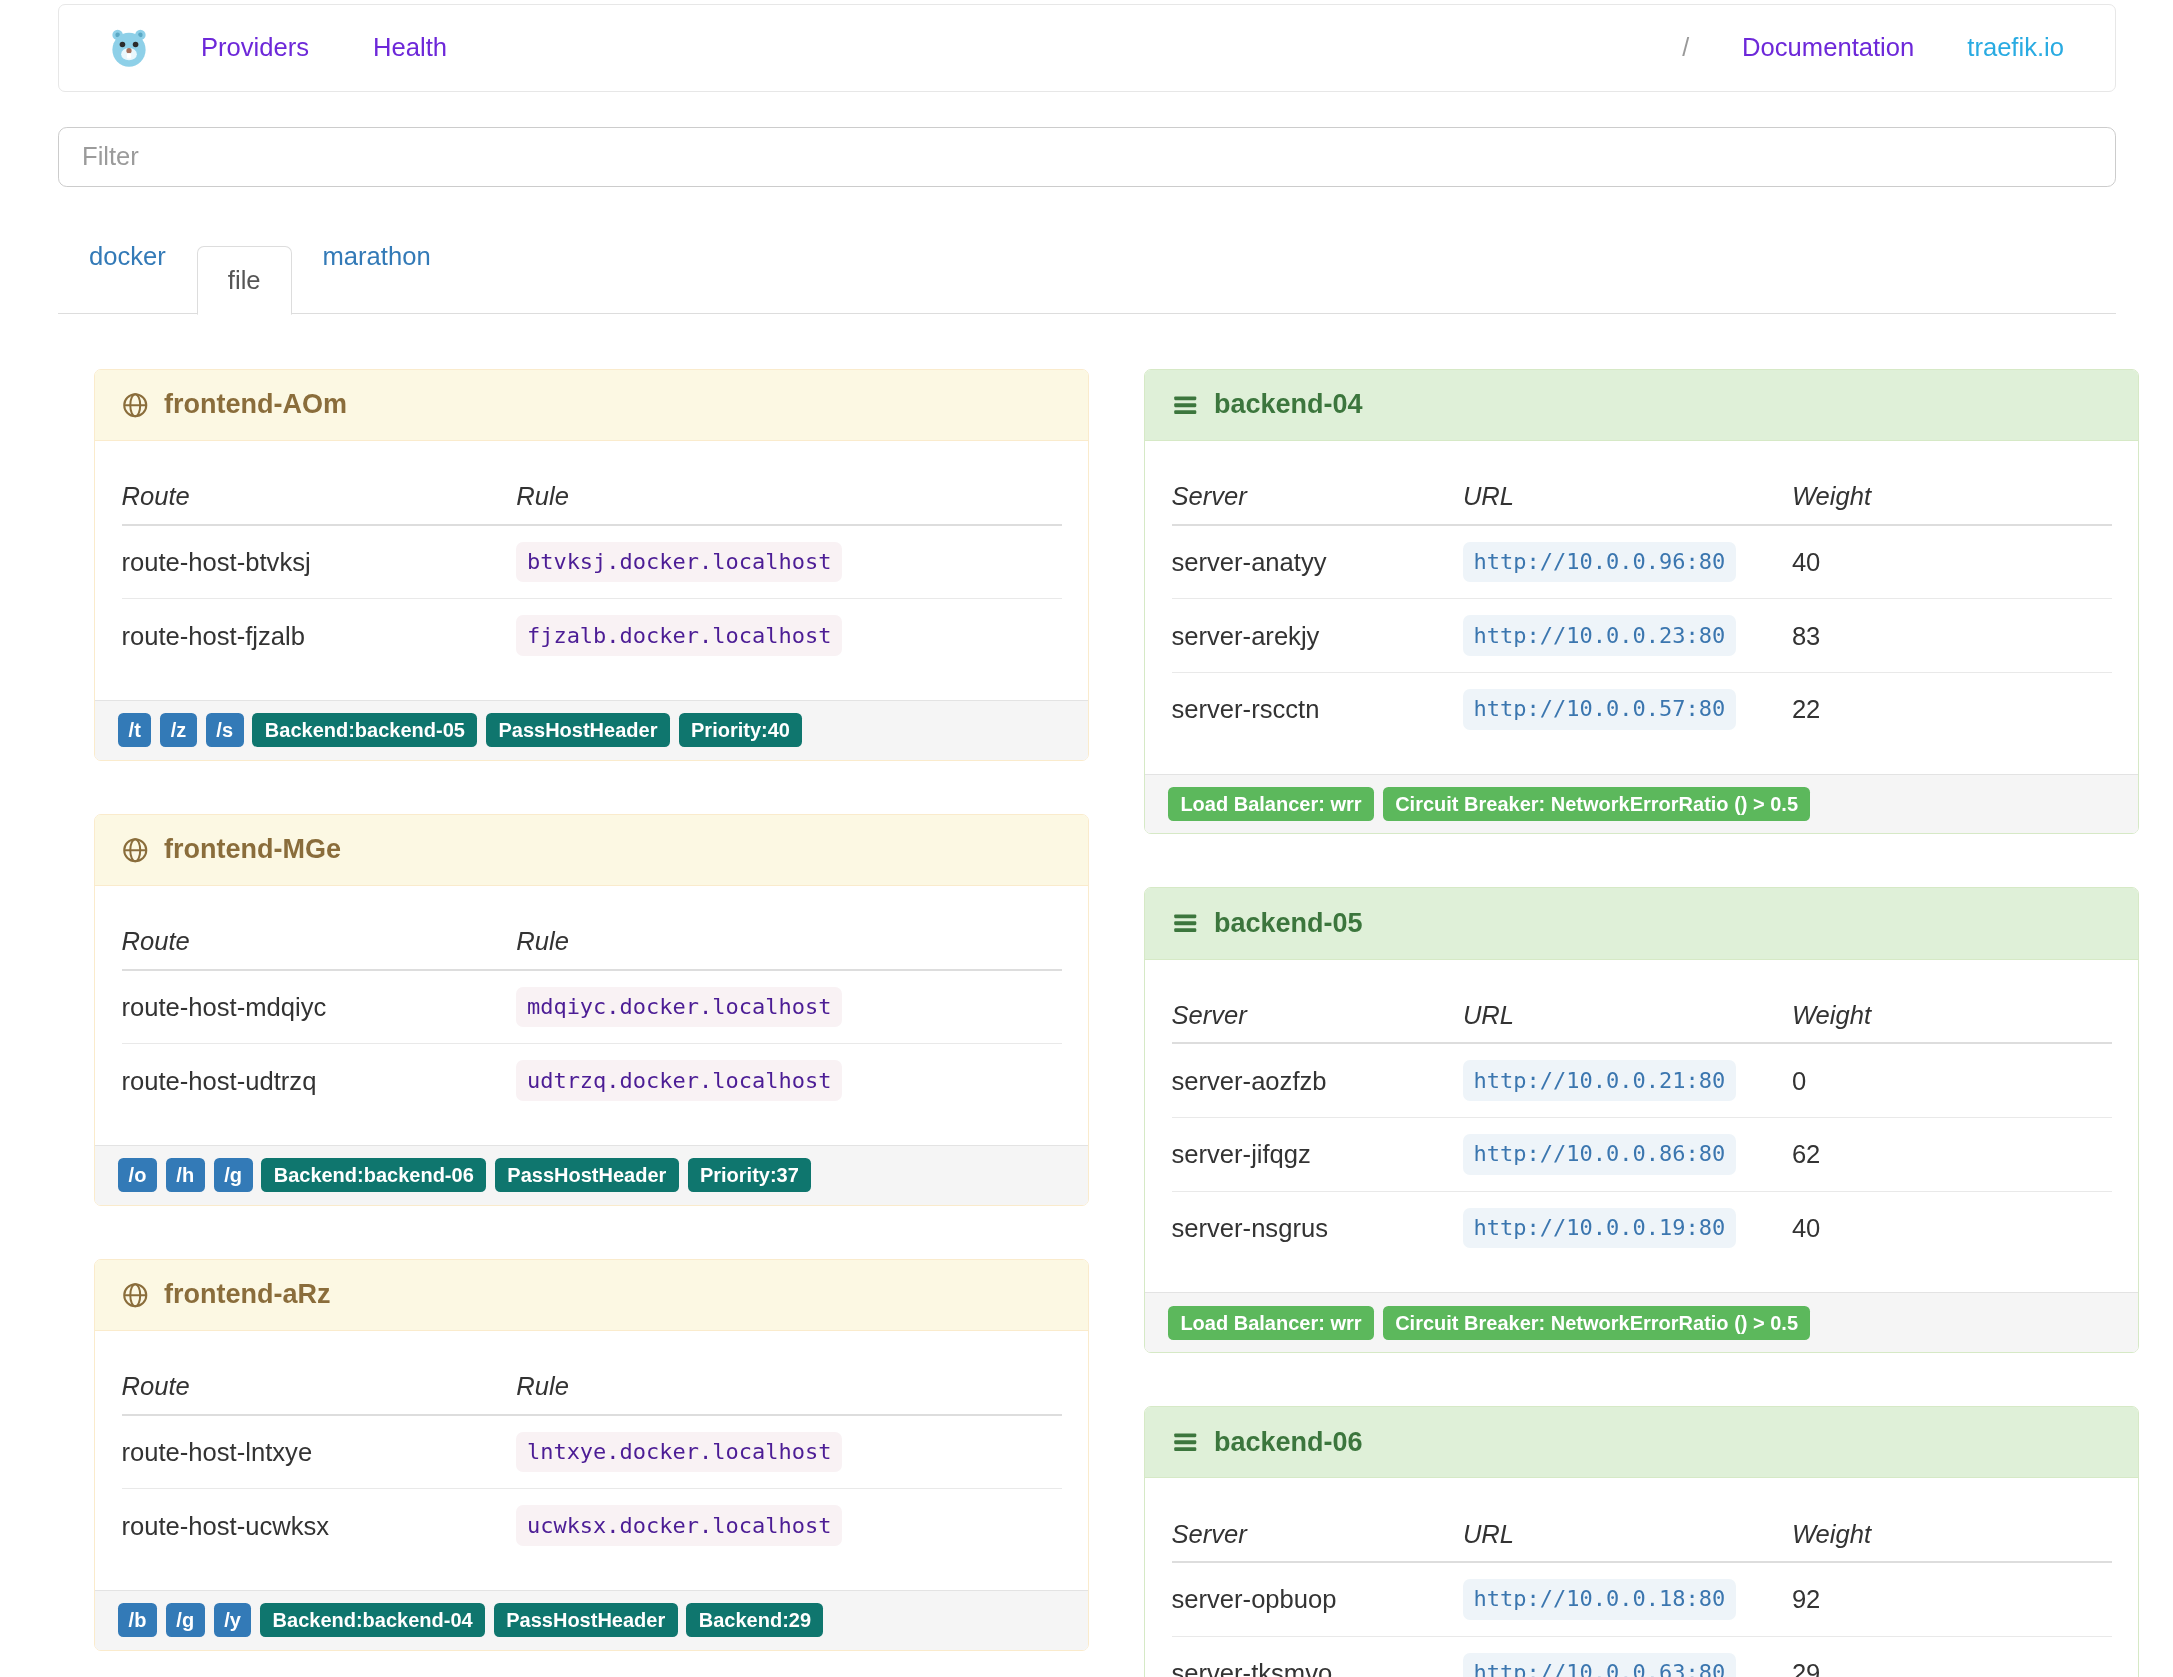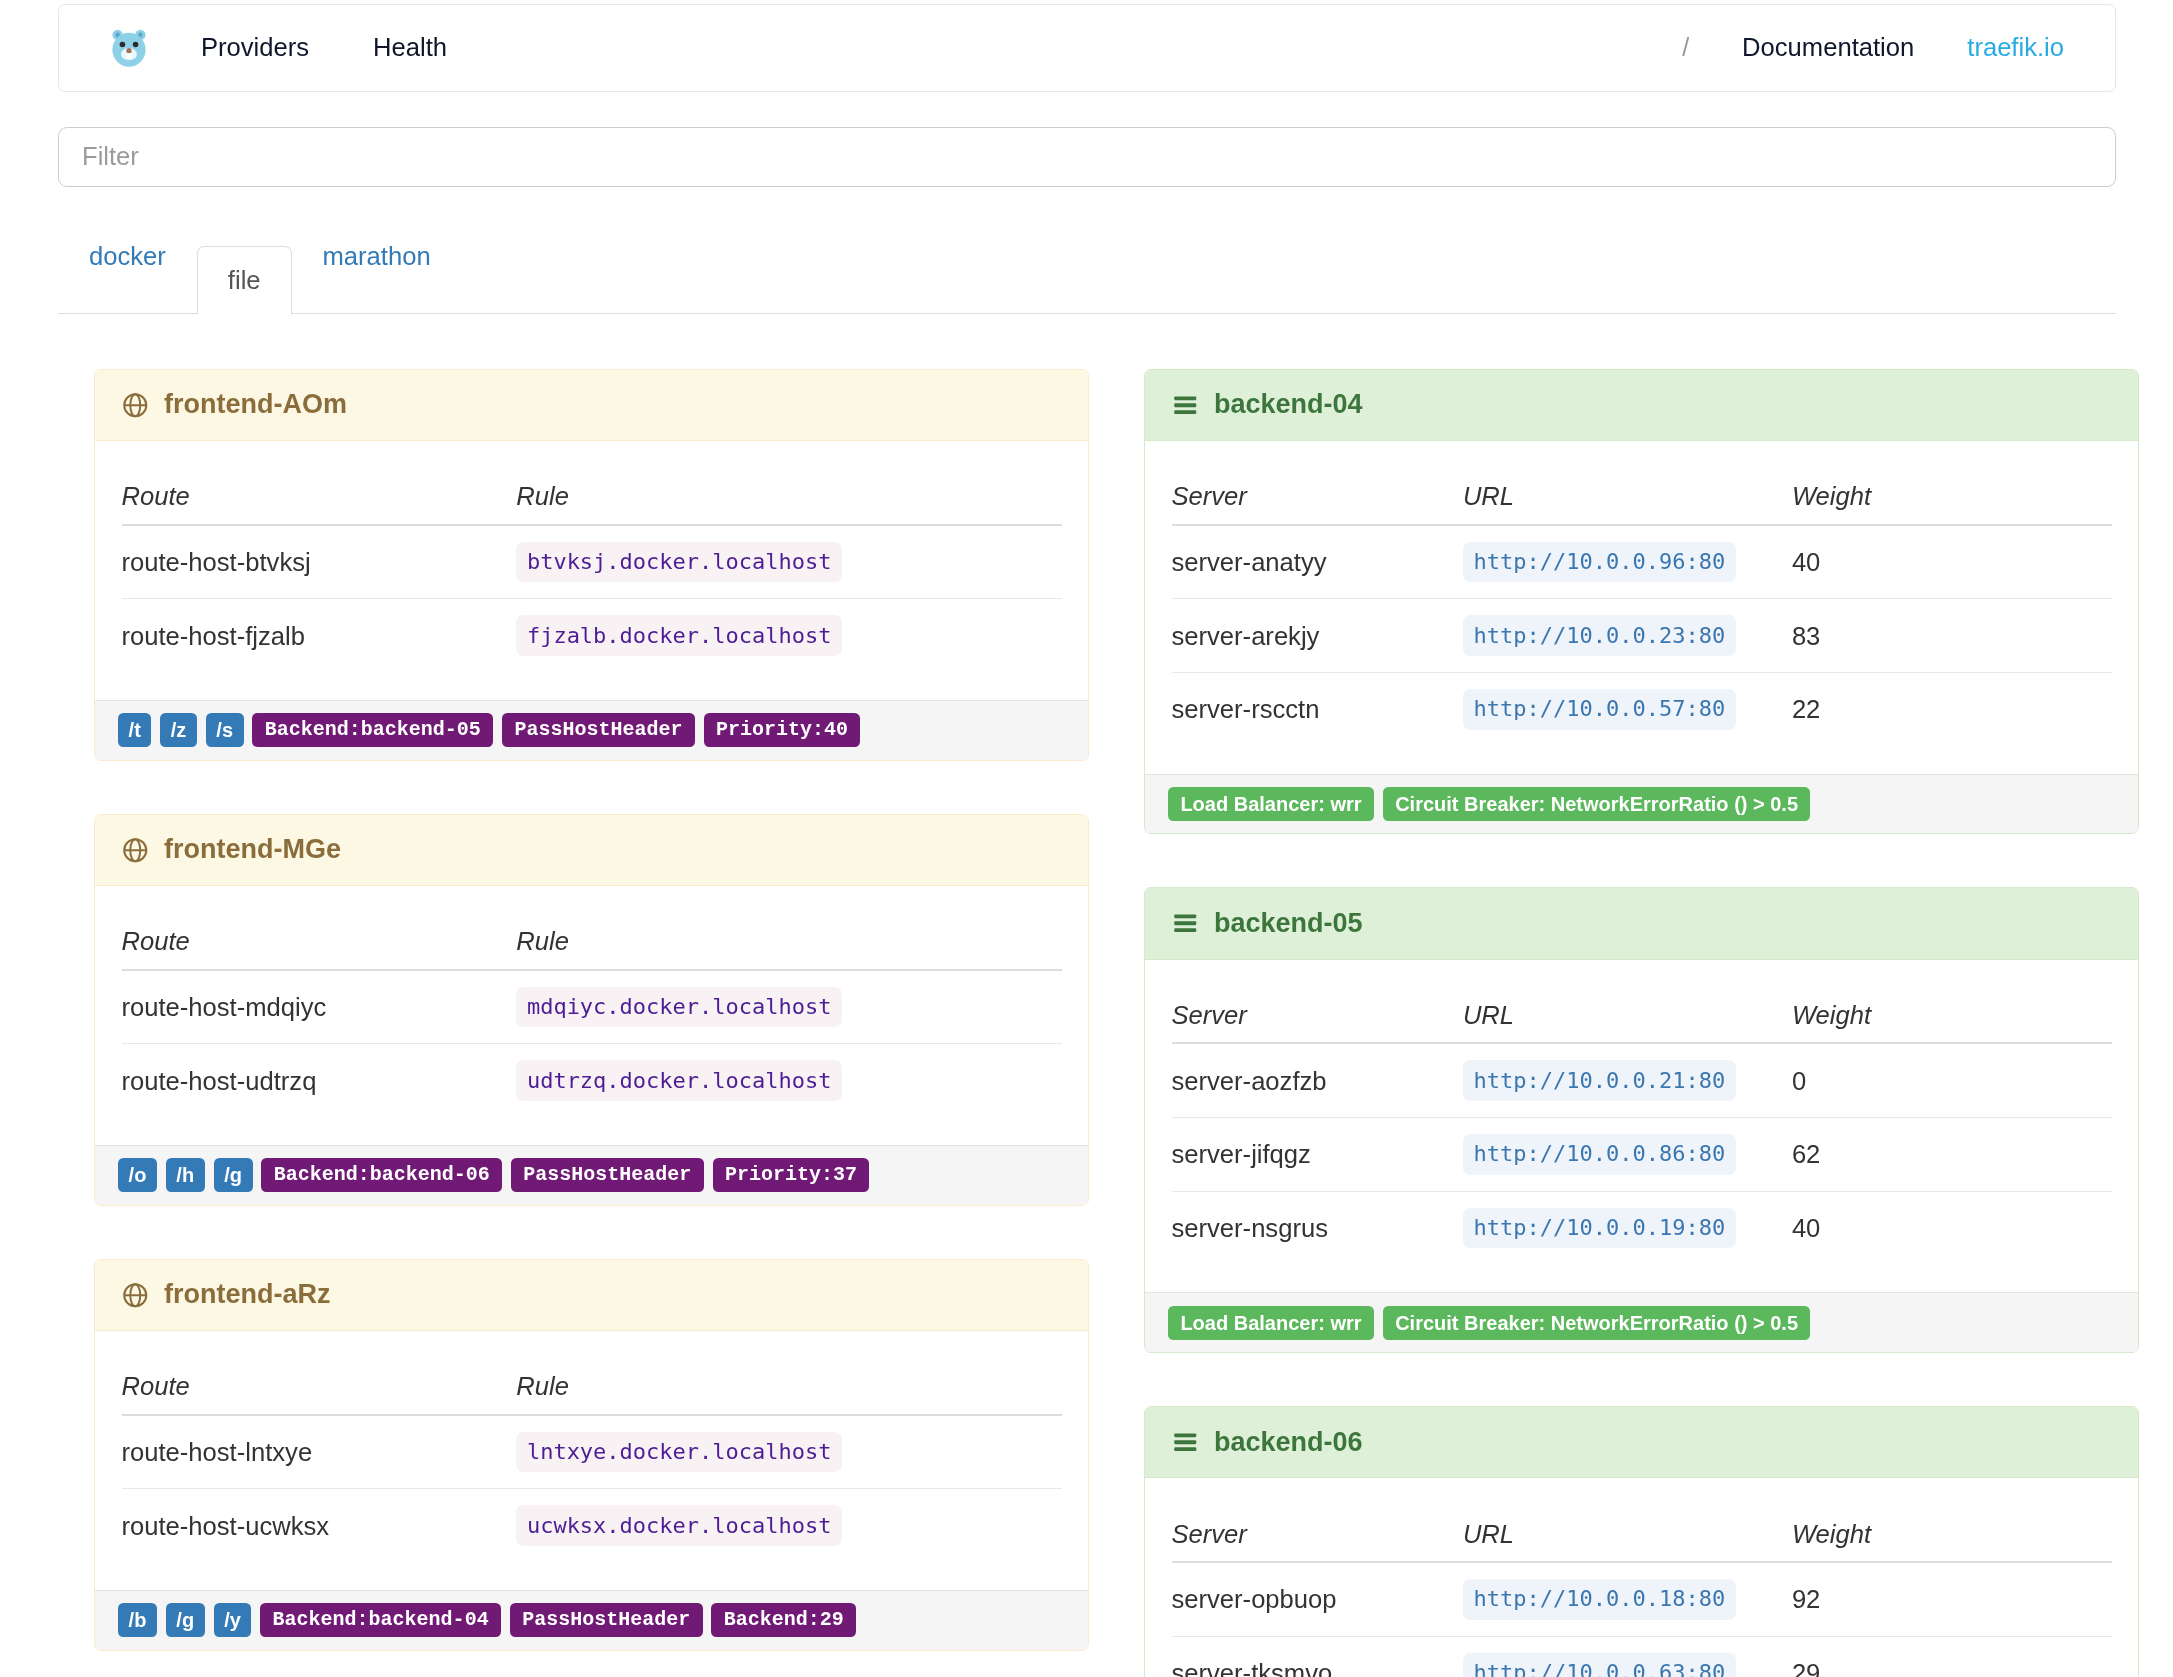--- a/index.html
+++ b/index.html
@@ -8,21 +8,21 @@
 
   
   .navbar {
     margin: 3.5px 58px 0; height: 88px;
     border: 1.8px solid #e7e7e7; border-radius: 7px;
     display: flex; align-items: center; justify-content: space-between;
     padding: 0 51px 0 49px; background: #fff;
   }
   .nav-left, .nav-right { display: flex; align-items: center; }
   .logo { width: 42px; height: 42px; margin-right: 51px; display: inline-flex; cursor: pointer; }
-  .nav-link { color: #0f172a; text-decoration: none; font-size: 25.6px; cursor: pointer; }
+  .nav-link { color: #6d28d9; text-decoration: none; font-size: 25.6px; cursor: pointer; }
   .nav-left .nav-link { margin-right: 64px; }
   .nav-right .sep { color: #999; margin-right: 53px; }
   .nav-right .nav-link { margin-right: 53px; }
   .nav-right .nav-link.brand-link { color: #29abe2; margin-right: 0; }
 
   
   .filter-wrap { margin: 35px 58px 0; }
   .filter-input {
     width: 100%; height: 60px; border: 1.8px solid #ccc; border-radius: 8.8px;
     padding: 0 23px; font-size: 25.6px; color: #555; font-family: inherit; outline: none;
@@ -79,21 +79,21 @@
 
   .panel-footer {
     background: #f5f5f5; border-top: 1.8px solid #e3e3e3; padding: 12.4px 23px;
     border-radius: 0 0 5.3px 5.3px; display: flex; align-items: center; flex-wrap: wrap; gap: 8.8px;
   }
   .label {
     display: inline-block; color: #fff; font-weight: bold; font-size: 20px;
     line-height: 20px; padding: 7px 12.4px; border-radius: 5.3px; white-space: nowrap;
   }
   .label.primary { background: #337ab7; padding: 7px 10.6px; }
-  .label.warn    { background: #701a75; font-family: Liberation Mono, monospace; }
+  .label.warn    { background: #0f766e; }
   .label.success { background: #5cb85c; }
 </style>
 </head>
 <body>
 
 <nav class="navbar">
   <div class="nav-left">
     <span class="logo">
       <svg width="42" height="42" viewBox="0 0 48 48">
         <circle cx="11" cy="9" r="6" fill="#8ed0e8"></circle>

